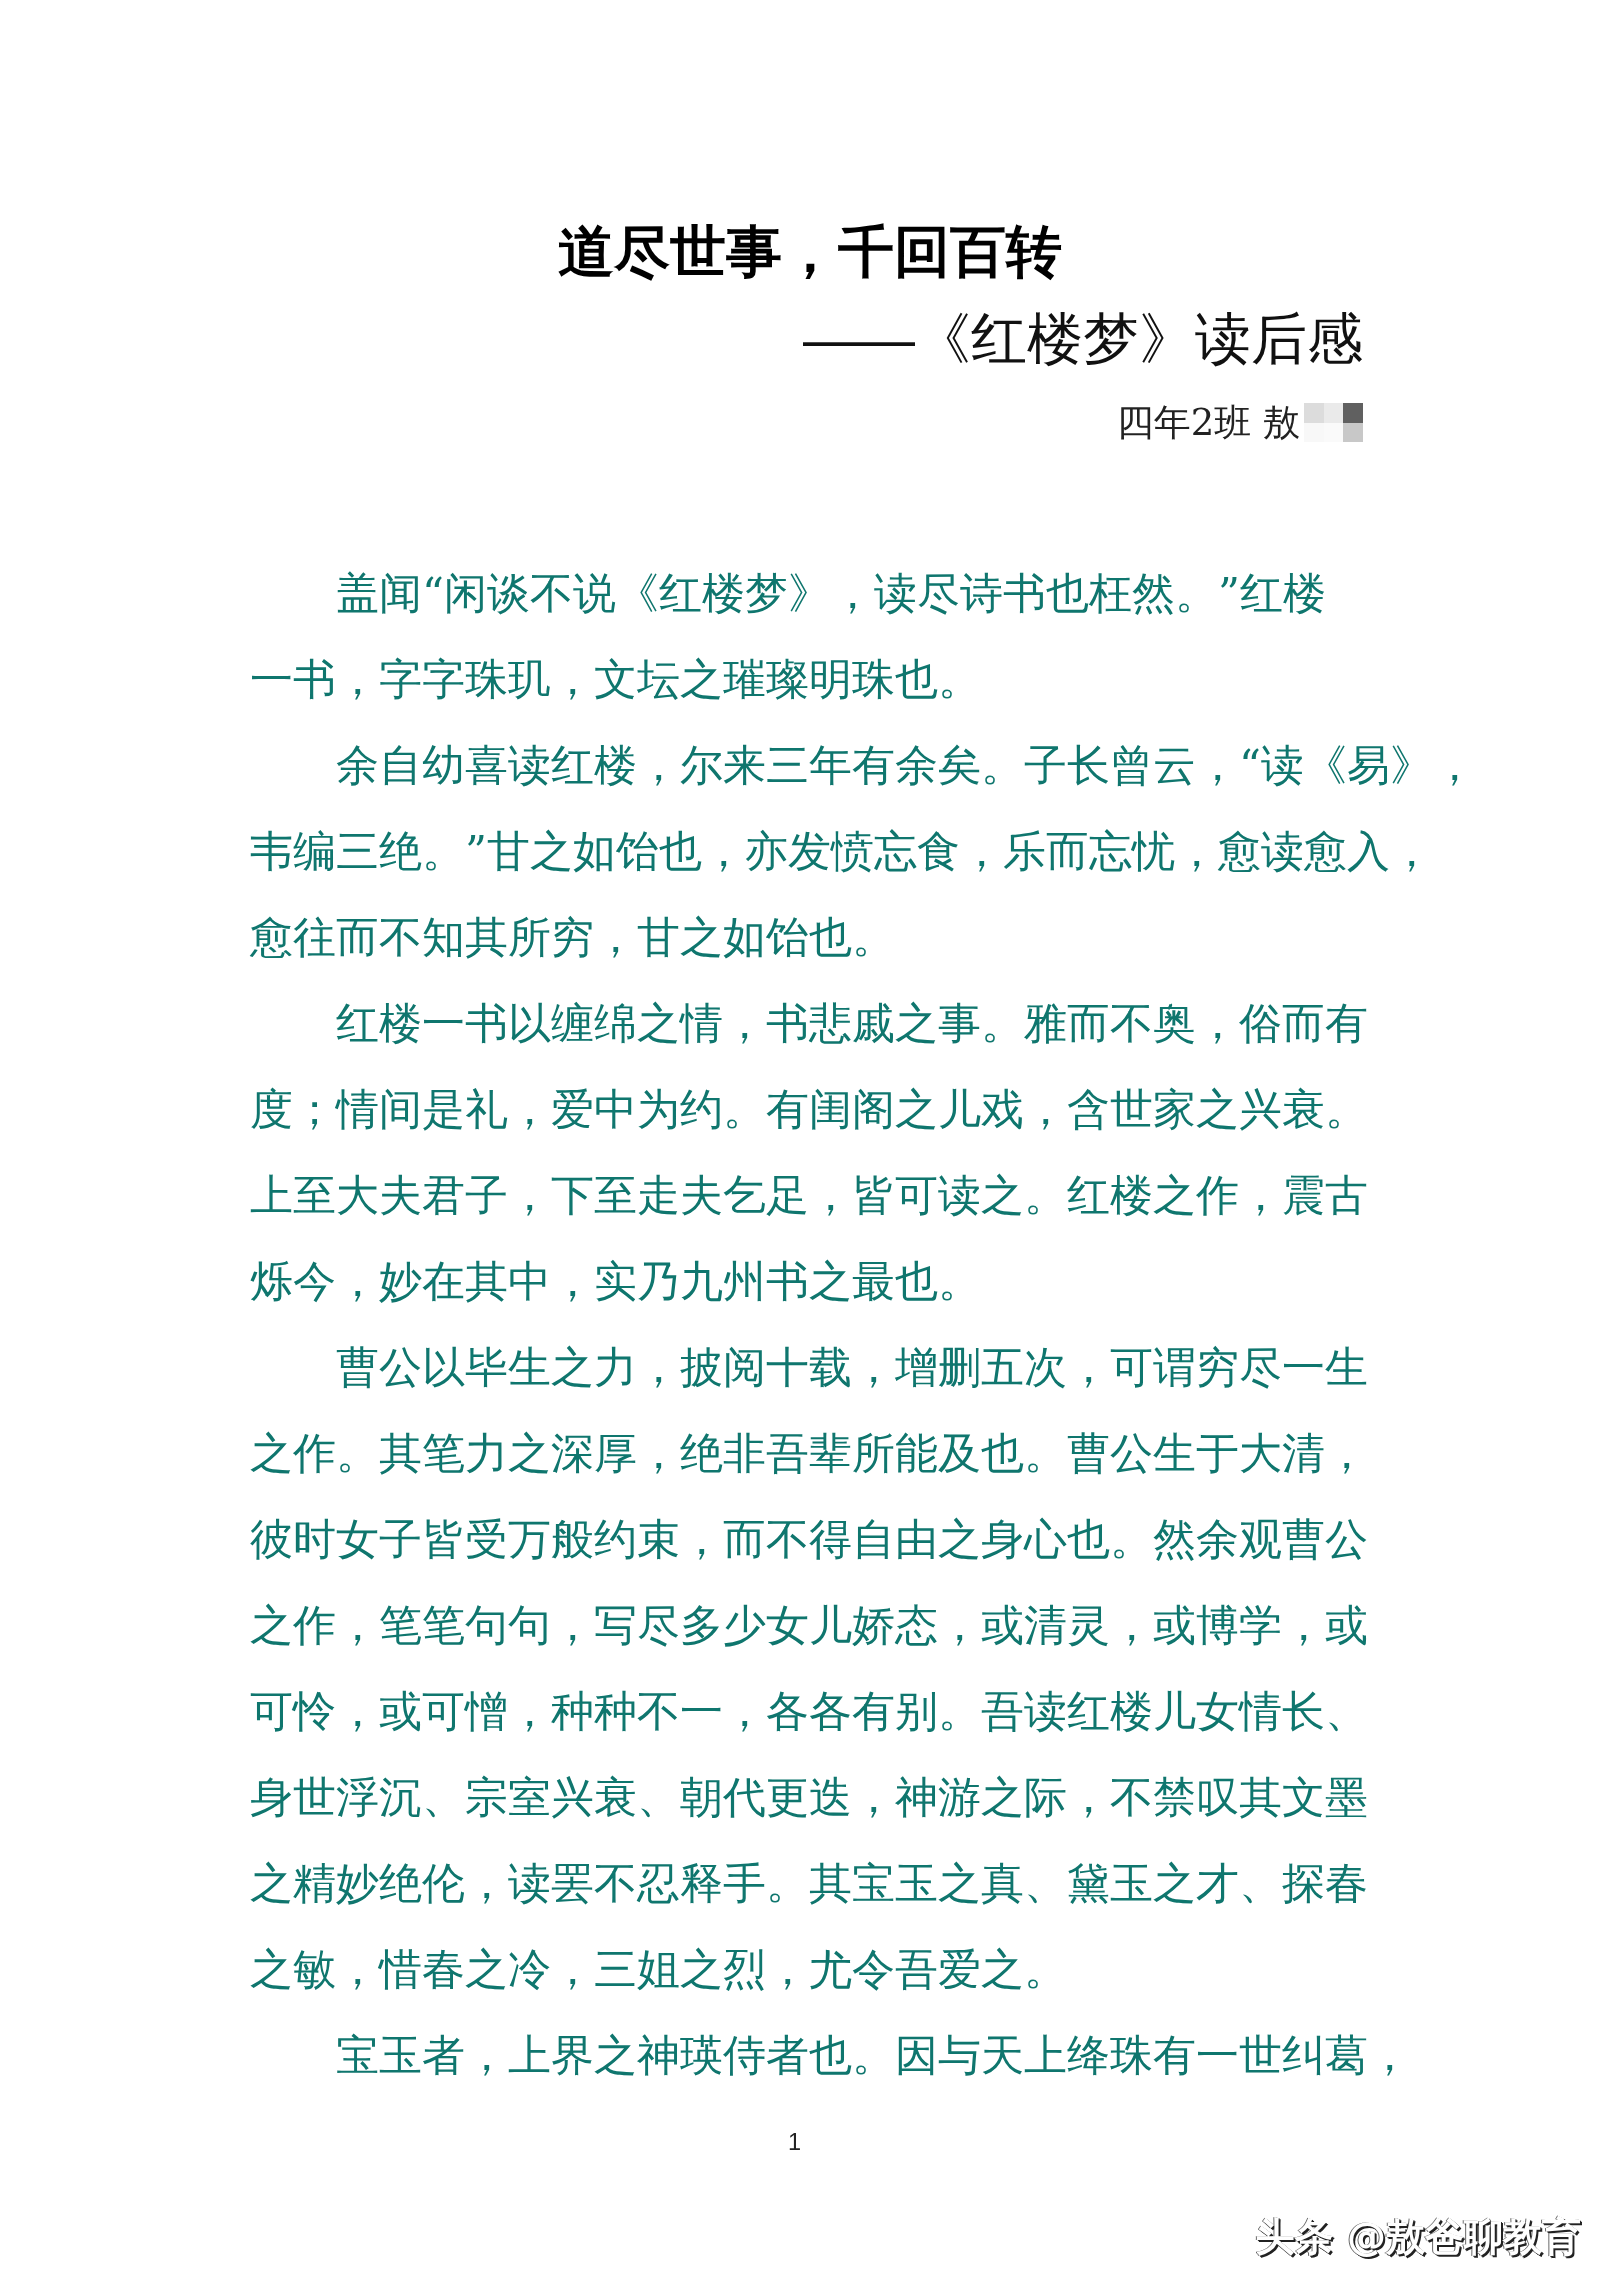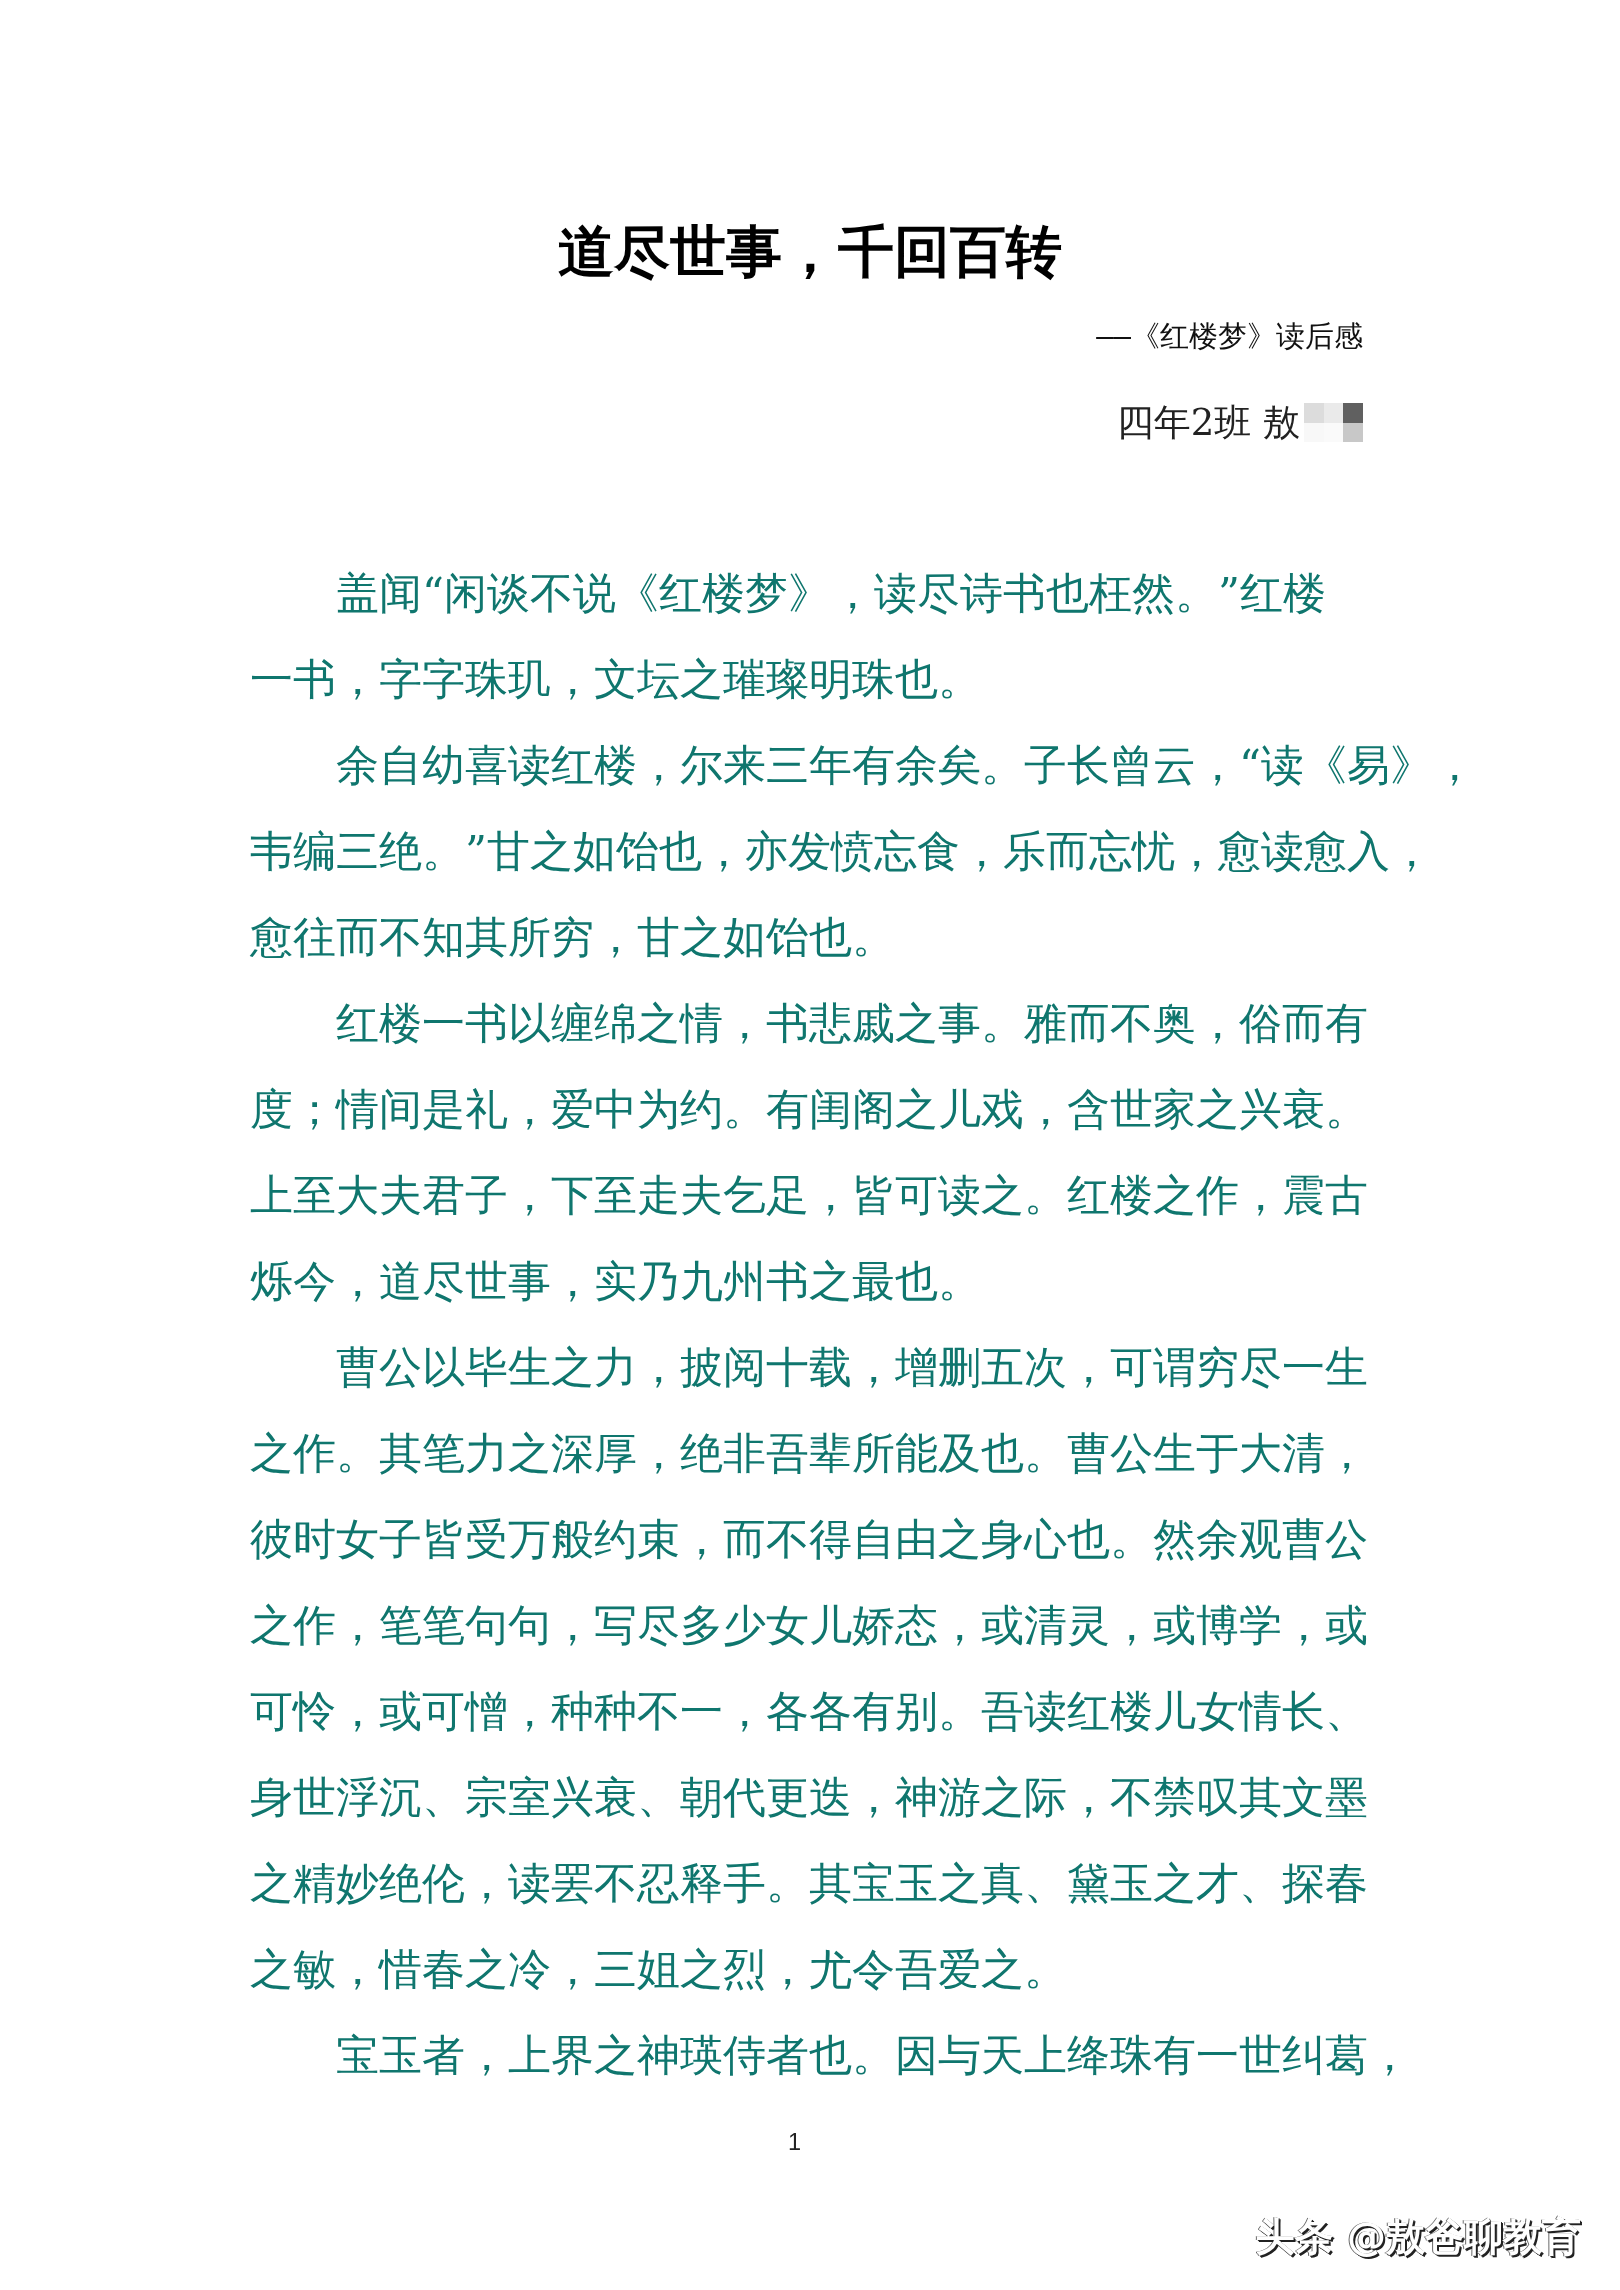--- a/index.html
+++ b/index.html
@@ -5,21 +5,21 @@
   html, body { margin: 0; padding: 0; background: #ffffff; }
   body { width: 1620px; height: 2291px; position: relative; overflow: hidden; color: #111111; }
   .page { position: absolute; left: 0; top: 0; width: 1620px; height: 2291px; background: #ffffff; }
   .title {
     position: absolute; left: 0; width: 1620px; top: 216px; height: 71px;
     text-align: center; font-family: "DejaVu Sans", sans-serif; font-weight: bold;
     font-size: 56px; line-height: 71px; color: #000000; letter-spacing: 0;
   }
   .subtitle {
     position: absolute; right: 257px; top: 314px; height: 49px;
-    font-family: Liberation Mono, monospace; font-size: 29px; line-height: 49px;
+    font-family: Liberation Sans, sans-serif; font-size: 56px; line-height: 49px;
     color: #111111; white-space: nowrap; text-align: right;
   }
   .author {
     position: absolute; right: 257px; top: 400px; height: 45px;
     font-family: "DejaVu Serif", serif; font-size: 37px; line-height: 45px;
     color: #222222; white-space: nowrap; display: flex; align-items: center;
   }
   .author-text { padding-right: 3.9px; }
   .mosaic { display: grid; grid-template-columns: repeat(3, 19.6px); grid-template-rows: repeat(2, 19.6px); width: 59px; height: 39px; }
   .mosaic span { display: block; width: 19.6px; height: 19.6px; }
@@ -71,21 +71,21 @@
     <div>
       <div class="line indent">余自幼喜读红楼，尔来三年有余矣。子长曾云，“读《易》，</div>
       <div class="line">韦编三绝。”甘之如饴也，亦发愤忘食，乐而忘忧，愈读愈入，</div>
       <div class="line">愈往而不知其所穷，甘之如饴也。</div>
     </div>
 
     <div>
       <div class="line indent">红楼一书以缠绵之情，书悲戚之事。雅而不奥，俗而有</div>
       <div class="line">度；情间是礼，爱中为约。有闺阁之儿戏，含世家之兴衰。</div>
       <div class="line">上至大夫君子，下至走夫乞足，皆可读之。红楼之作，震古</div>
-      <div class="line">烁今，道尽世事，实乃九州书之最也。</div>
+      <div class="line">烁今，妙在其中，实乃九州书之最也。</div>
     </div>
 
     <div>
       <div class="line indent">曹公以毕生之力，披阅十载，增删五次，可谓穷尽一生</div>
       <div class="line">之作。其笔力之深厚，绝非吾辈所能及也。曹公生于大清，</div>
       <div class="line">彼时女子皆受万般约束，而不得自由之身心也。然余观曹公</div>
       <div class="line">之作，笔笔句句，写尽多少女儿娇态，或清灵，或博学，或</div>
       <div class="line">可怜，或可憎，种种不一，各各有别。吾读红楼儿女情长、</div>
       <div class="line">身世浮沉、宗室兴衰、朝代更迭，神游之际，不禁叹其文墨</div>
       <div class="line">之精妙绝伦，读罢不忍释手。其宝玉之真、黛玉之才、探春</div>

